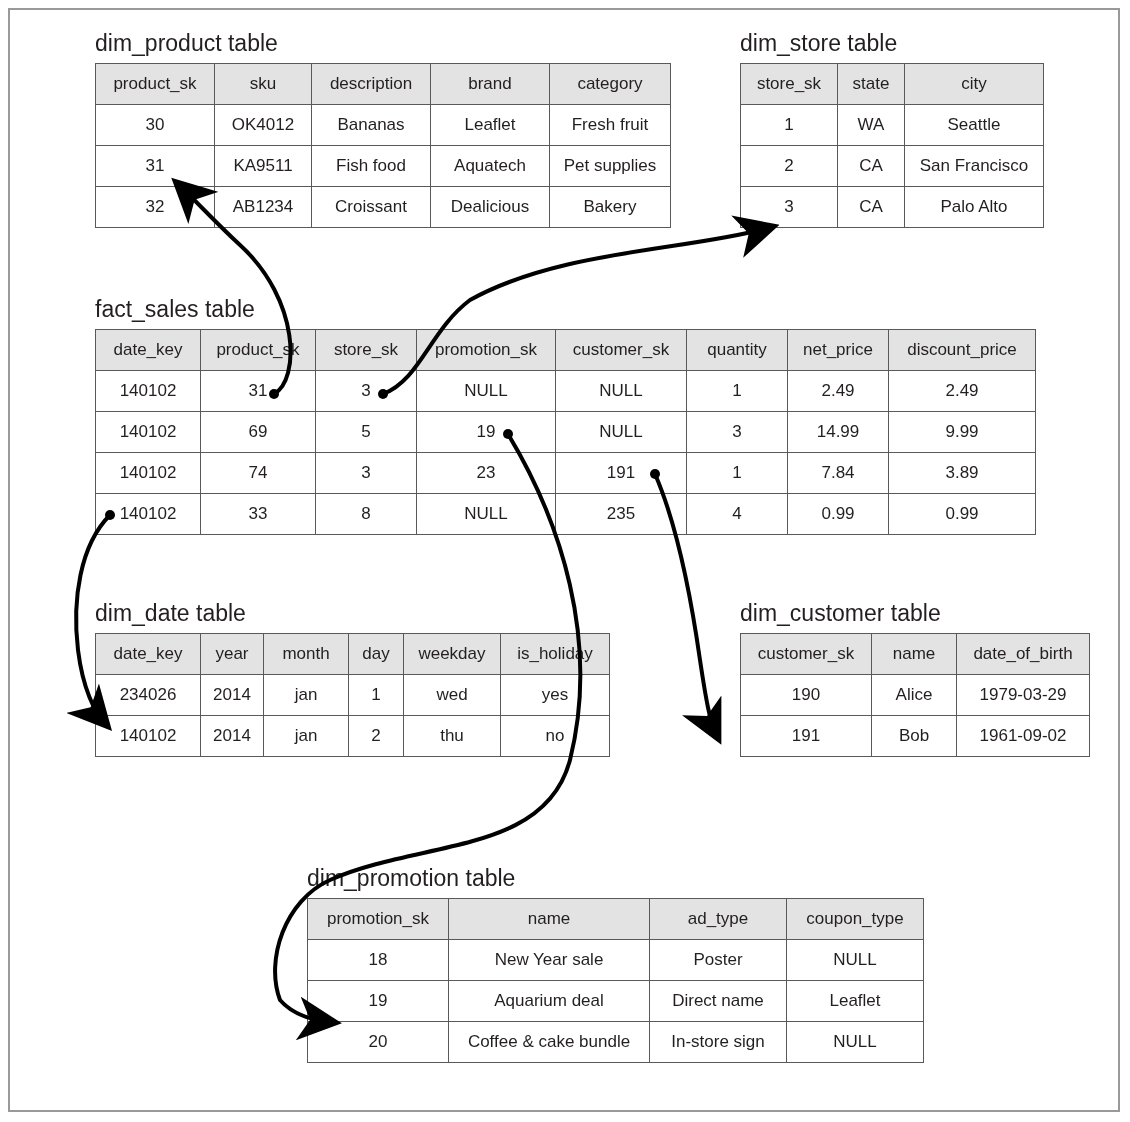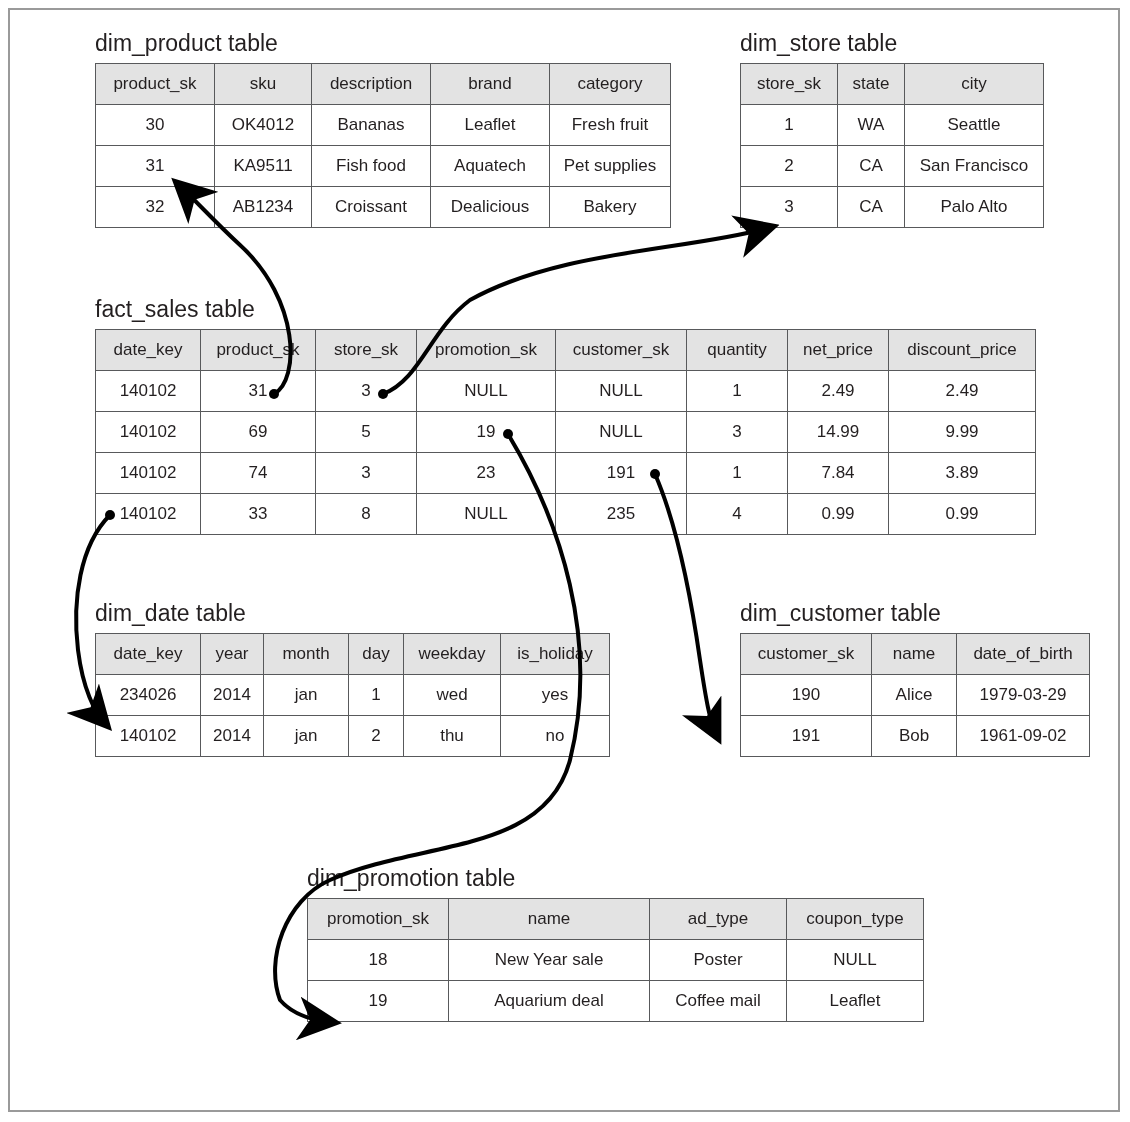--- a/index.html
+++ b/index.html
@@ -275,22 +275,28 @@
       <tbody>
         <tr>
           <td>18</td>
           <td>New Year sale</td>
           <td>Poster</td>
           <td>NULL</td>
         </tr>
         <tr>
           <td>19</td>
           <td>Aquarium deal</td>
-          <td>Coffee mail</td>
+          <td>Direct name</td>
           <td>Leaflet</td>
+        </tr>
+        <tr>
+          <td>20</td>
+          <td>Coffee &amp; cake bundle</td>
+          <td>In-store sign</td>
+          <td>NULL</td>
         </tr>
       </tbody>
     </table>
   </div>
 
   <svg id="arrow-layer" viewBox="0 0 1130 1122">
     <defs>
       <marker id="ah" markerWidth="11" markerHeight="11" refX="8" refY="5.5" orient="auto">
         <path d="M0,0 L11,5.5 L0,11 L3,5.5 Z" fill="#000000"></path>
       </marker>

